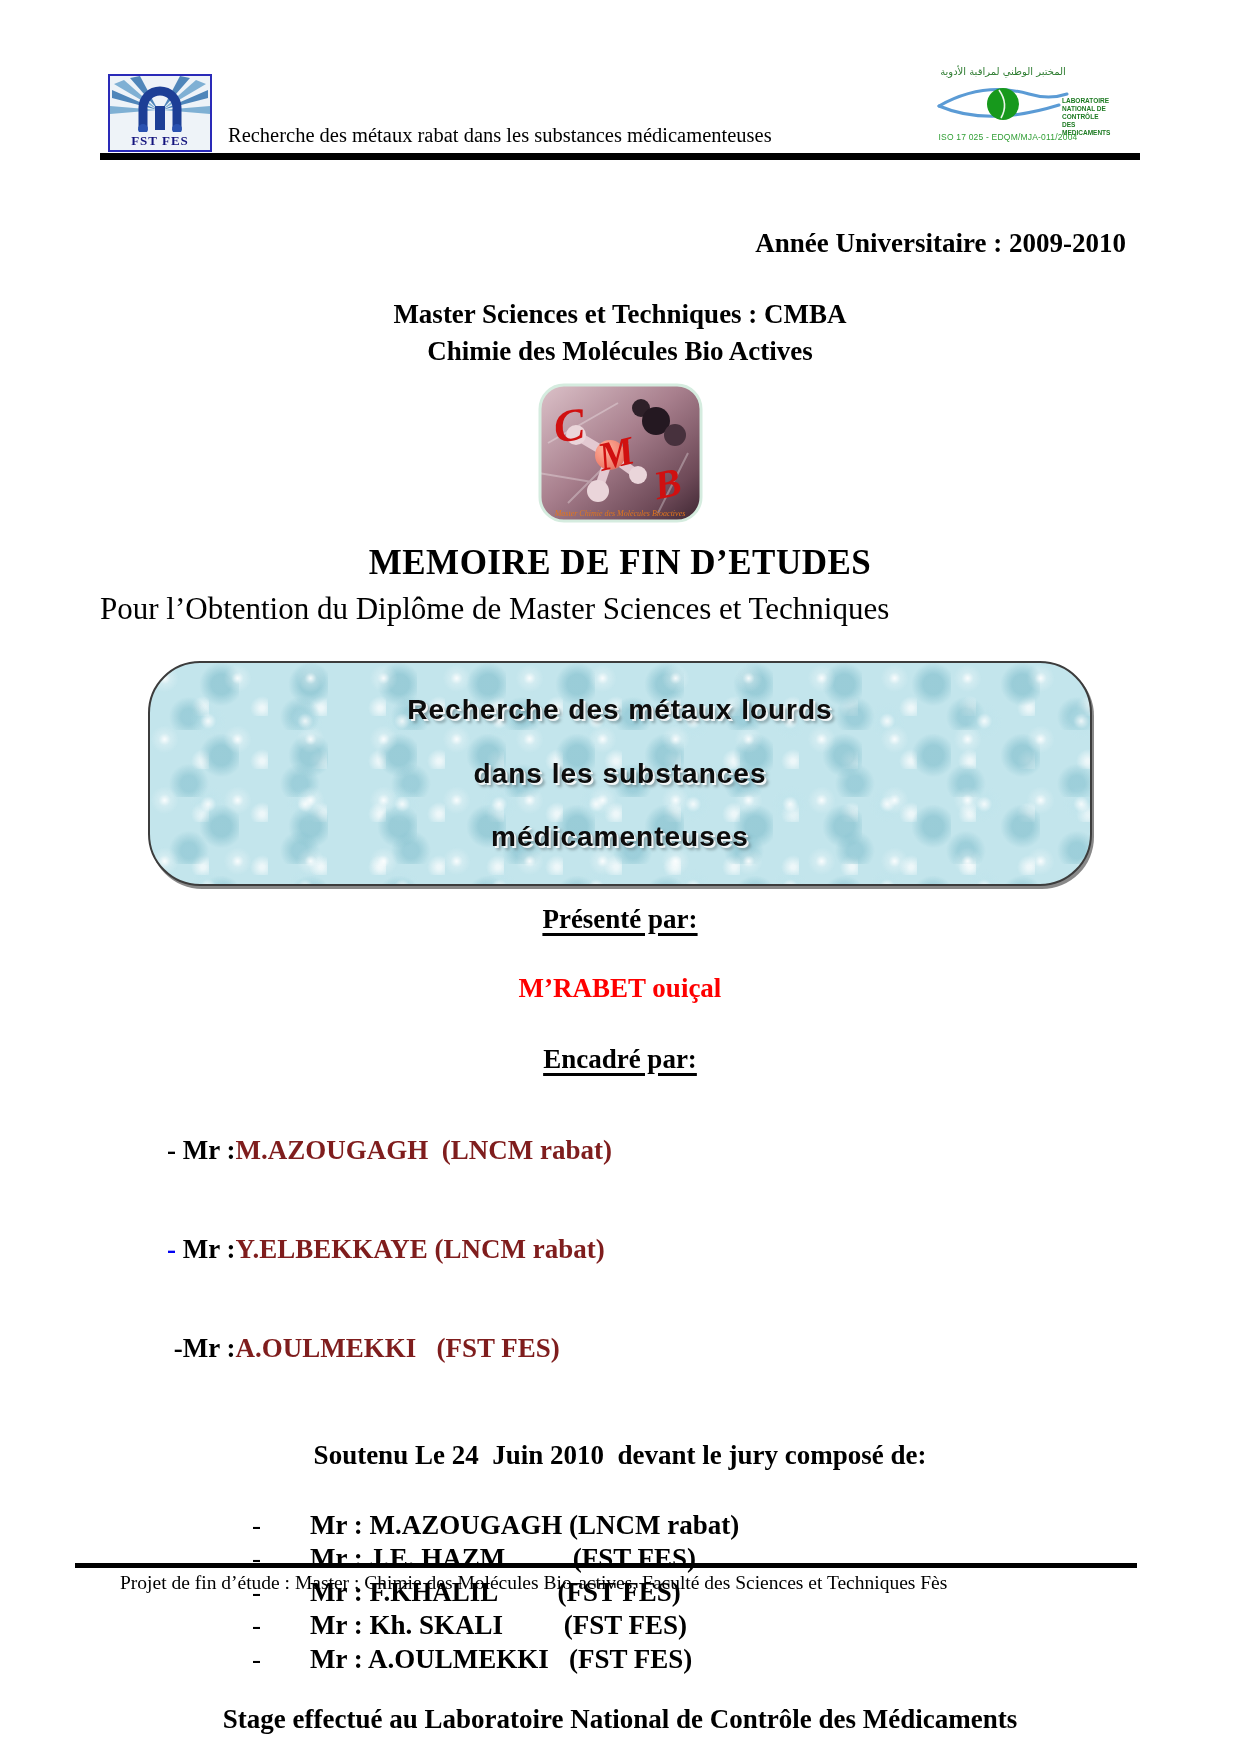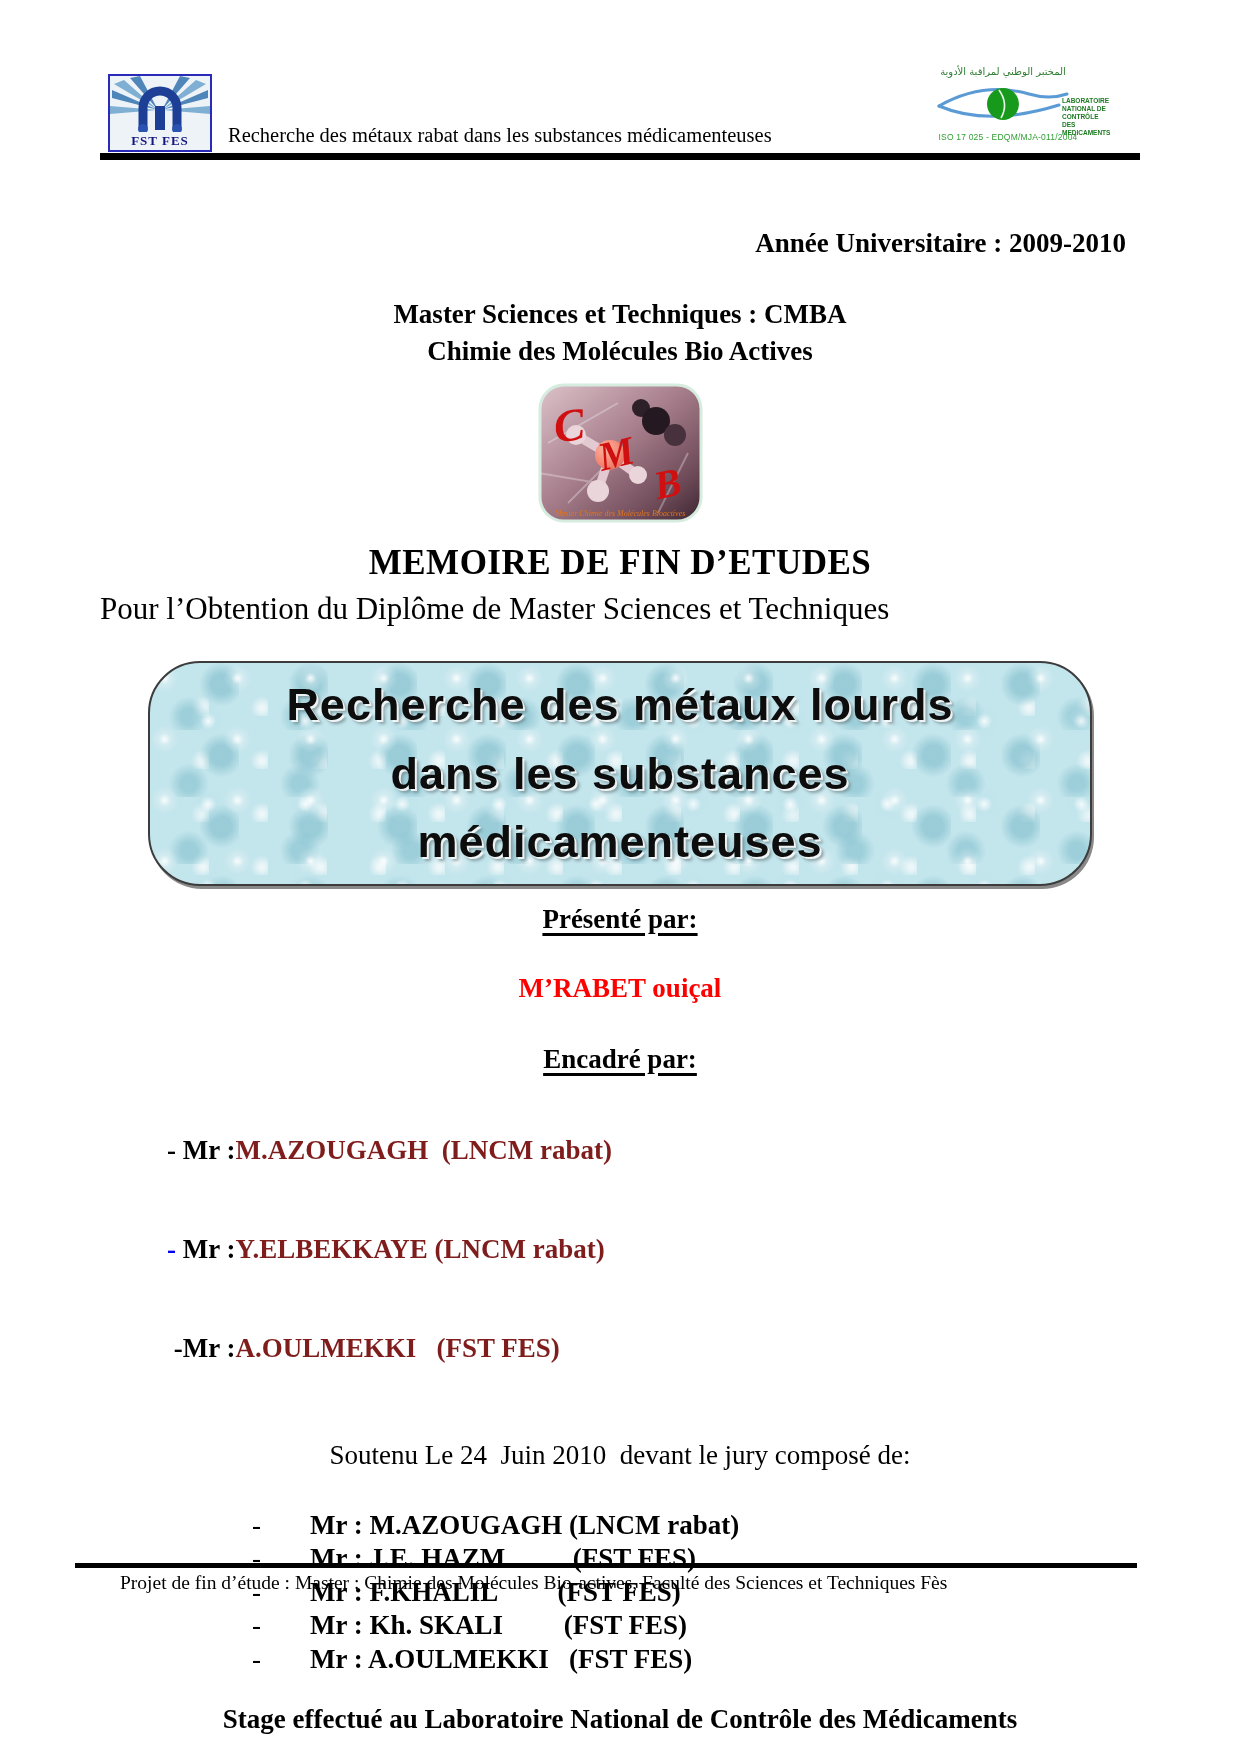--- a/index.html
+++ b/index.html
@@ -37,35 +37,35 @@
         border:2px solid #3c3c3c;border-radius:52px;box-shadow:2px 3px 0 rgba(40,40,40,.55);
         display:flex;flex-direction:column;justify-content:space-evenly;align-items:center;
         background-color:#c3e5ec;
         background-image:
           radial-gradient(circle at 20% 25%, rgba(255,255,255,.9) 0px, rgba(255,255,255,.25) 6px, rgba(160,210,220,0) 14px),
           radial-gradient(circle at 60% 70%, rgba(255,255,255,.8) 0px, rgba(190,228,236,.3) 8px, rgba(150,205,218,0) 18px),
           radial-gradient(circle at 80% 30%, rgba(120,185,200,.55) 10px, rgba(120,185,200,0) 22px),
           radial-gradient(circle at 35% 80%, rgba(120,185,200,.5) 8px, rgba(120,185,200,0) 20px),
           radial-gradient(circle at 90% 85%, rgba(255,255,255,.7) 2px, rgba(150,205,218,0) 12px);
         background-size:73px 61px, 97px 83px, 89px 71px, 111px 67px, 59px 53px;}
-  .subject-line{font-family:"Liberation Sans",sans-serif;font-weight:bold;font-size:45px;color:#0d0d0d;
+  .subject-line{font-family:"Liberation Sans",sans-serif;font-weight:bold;font-size:28px;color:#0d0d0d;
         letter-spacing:1px;
         text-shadow:2px 2px 0 rgba(255,255,255,.85), 4px 4px 3px rgba(96,118,124,.6);}
 
   .heading-u{margin-top:18px;text-align:center;font-size:27px;font-weight:bold;
              text-decoration:underline;text-decoration-thickness:2.5px;text-underline-offset:5px;}
   .encadre-h{margin-top:40px;}
   .presente-name{margin-top:38px;text-align:center;font-size:27px;font-weight:bold;color:#fe0000;}
 
   .enc-list{margin-top:26px;padding-left:13px;font-size:27px;font-weight:bold;line-height:33px;}
   .enc-row{white-space:pre;}
   .enc-name{color:#7f1d1d;}
   .enc-dash.blue{color:#0202f2;}
 
-  .soutenu{margin-top:42px;text-align:center;font-size:27px;font-weight:normal;white-space:pre;}
+  .soutenu{margin-top:42px;text-align:center;font-size:27px;font-weight:bold;white-space:pre;}
   .jury-list{margin-top:38px;padding-left:152px;font-size:27px;font-weight:bold;}
   .jury-row{display:flex;line-height:33.4px;}
   .jury-bullet{width:58px;font-weight:normal;}
   .jury-text{white-space:pre;}
 
   .stage{margin-top:28px;text-align:center;font-size:27px;font-weight:bold;}
 
   
   .footer-rule{position:absolute;left:75px;top:1563px;width:1062px;height:5px;background:#000;}
   .footer-text{position:absolute;left:120px;top:1572px;font-size:19.5px;}

